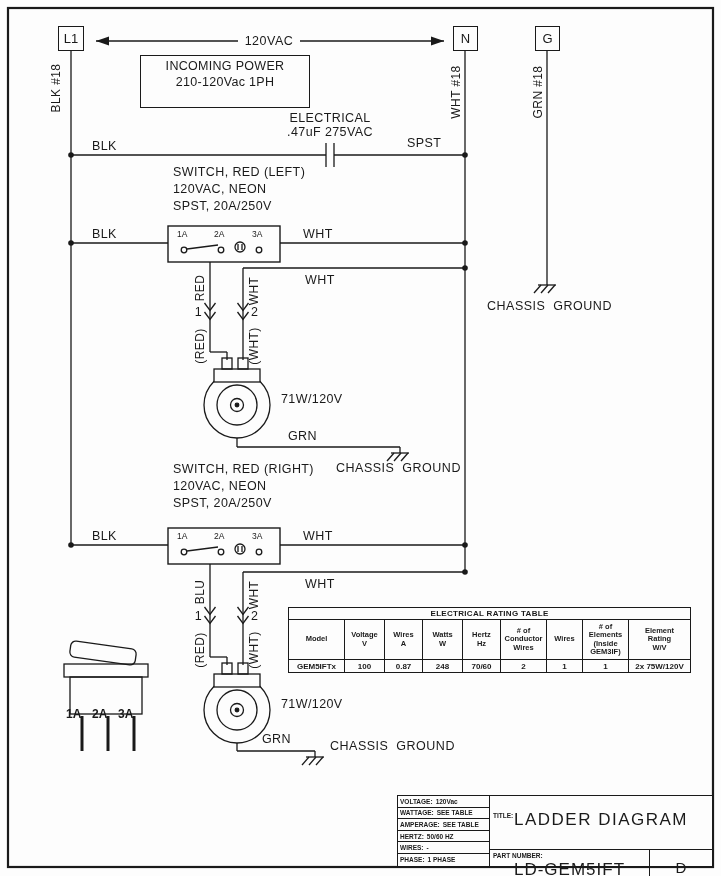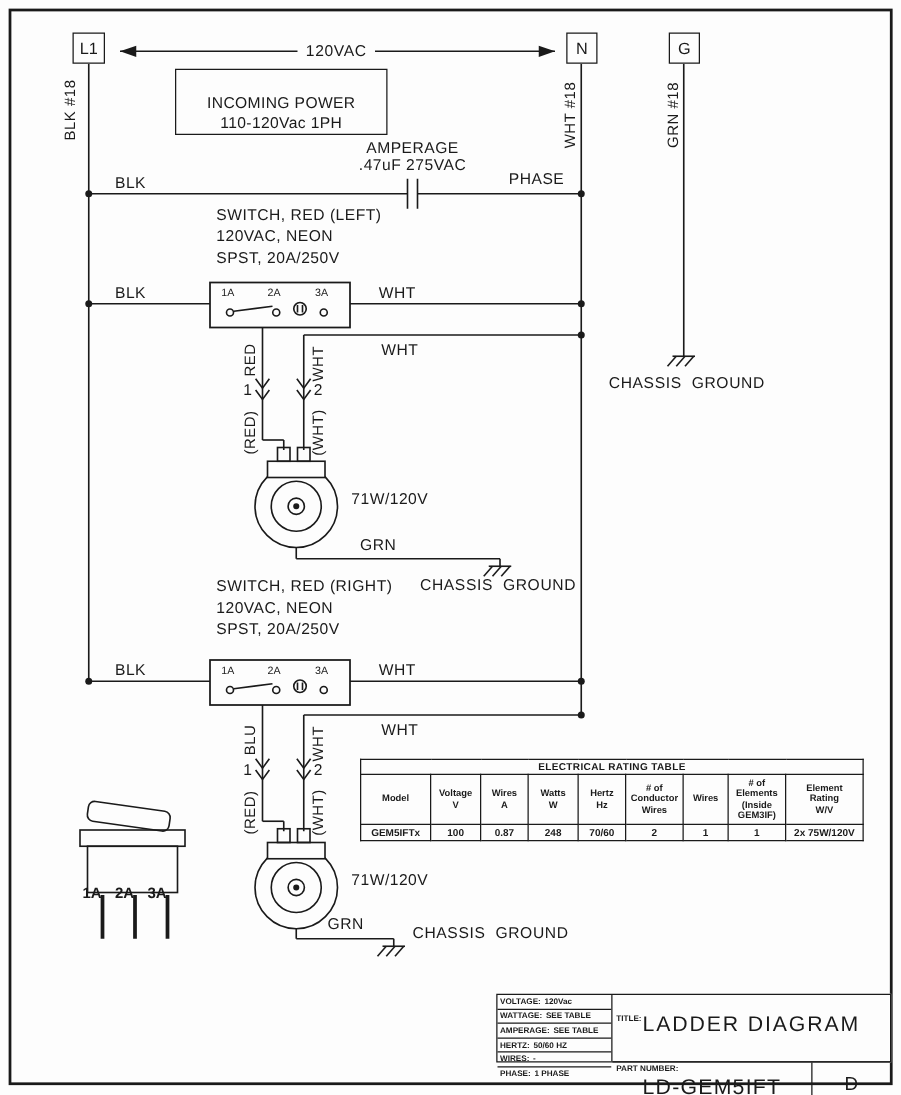--- a/index.html
+++ b/index.html
@@ -12,34 +12,34 @@
   .lbl { position:absolute; white-space:nowrap; font-size:12.5px; letter-spacing:.4px; }
   .ctr { text-align:center; }
   .vlbl { position:absolute; white-space:nowrap; font-size:12px; letter-spacing:.4px;
           transform:translate(-50%,-50%) rotate(-90deg); }
   .term { position:absolute; border:1.6px solid #1a1a1a; background:#fdfdfd;
           display:flex; align-items:center; justify-content:center; font-size:13px; }
   .buslbl { position:absolute; background:#fdfdfd; text-align:center; font-size:12.5px;
             letter-spacing:.5px; padding:0 3px; }
   .inbox { position:absolute; left:140px; top:55px; width:170px; height:53px;
            border:1.4px solid #1a1a1a; background:#fdfdfd; text-align:center;
-           font-size:12.5px; line-height:16px; padding-top:18px; letter-spacing:.3px; }
+           font-size:12.5px; line-height:16px; padding-top:2px; letter-spacing:.3px; }
   .tlabel { font-size:8.5px; letter-spacing:0; }
   .pinlbl { font-weight:bold; font-size:12px; letter-spacing:0; }
   .gndtxt { letter-spacing:.5px; word-spacing:4px; }
   
   table.rating { position:absolute; left:288px; top:607px; width:402px;
                  border-collapse:collapse; table-layout:fixed; background:#fdfdfd; }
   table.rating td { border:1px solid #1a1a1a; font-size:8px; font-weight:bold;
                     text-align:center; vertical-align:middle; padding:1px 1px; }
   td.rt-title { height:11px; font-size:8px; letter-spacing:.3px; }
   tr.rt-head td { white-space:pre-line; height:40px; font-size:7.5px; line-height:8.5px; }
   tr.rt-row td { height:13px; }
   
-  .tblock { position:absolute; left:397px; top:795px; width:316px; height:55px;
+  .tblock { position:absolute; left:397px; top:795px; width:316px; height:72px;
             border:1.6px solid #1a1a1a; background:#fdfdfd; }
   .specs { position:absolute; left:0; top:0; width:92px; height:100%;
            border-right:1px solid #1a1a1a; }
   .spec-row { height:11.6px; border-bottom:1px solid #1a1a1a; display:flex;
               align-items:center; padding-left:2px; font-size:6.5px; font-weight:bold; }
   .spec-row:last-child { border-bottom:none; }
   .spec-row .val { margin-left:3px; }
   .tb-right { position:absolute; left:92px; top:0; right:0; bottom:0; }
   .tb-title-cell { height:40px; border-bottom:1px solid #1a1a1a; position:relative; }
   .tb-small { position:absolute; left:3px; top:2px; font-size:6.5px; font-weight:bold; }
@@ -208,27 +208,27 @@
   <div class="term" style="left:535px; top:26px; width:25px; height:25px;">G</div>
 
   <div class="buslbl" style="left:238px; top:34px; width:62px;">120VAC</div>
 
   <div class="vlbl" style="left:56px; top:88px;">BLK #18</div>
   <div class="vlbl" style="left:456px; top:92px;">WHT #18</div>
   <div class="vlbl" style="left:538px; top:92px;">GRN #18</div>
 
   <div class="inbox">
     <div>INCOMING POWER</div>
-    <div>110-120Vac 1PH</div>
+    <div>210-120Vac 1PH</div>
   </div>
 
-  <div class="lbl ctr" style="left:270px; top:111px; width:120px;">AMPERAGE</div>
+  <div class="lbl ctr" style="left:270px; top:111px; width:120px;">ELECTRICAL</div>
   <div class="lbl ctr" style="left:268px; top:125px; width:124px;">.47uF 275VAC</div>
   <div class="lbl" style="left:92px; top:139px;">BLK</div>
-  <div class="lbl" style="left:407px; top:136px;">PHASE</div>
+  <div class="lbl" style="left:407px; top:136px;">SPST</div>
 
   <div class="lbl gndtxt" style="left:487px; top:299px;">CHASSIS GROUND</div>
 
   <div class="lbl" style="left:173px; top:165px;">SWITCH, RED (LEFT)</div>
   <div class="lbl" style="left:173px; top:182px;">120VAC, NEON</div>
   <div class="lbl" style="left:173px; top:199px;">SPST, 20A/250V</div>
   <div class="lbl" style="left:92px; top:227px;">BLK</div>
   <div class="lbl" style="left:303px; top:227px;">WHT</div>
   <div class="lbl tlabel" style="left:177px; top:229px;">1A</div>
   <div class="lbl tlabel" style="left:214px; top:229px;">2A</div>

